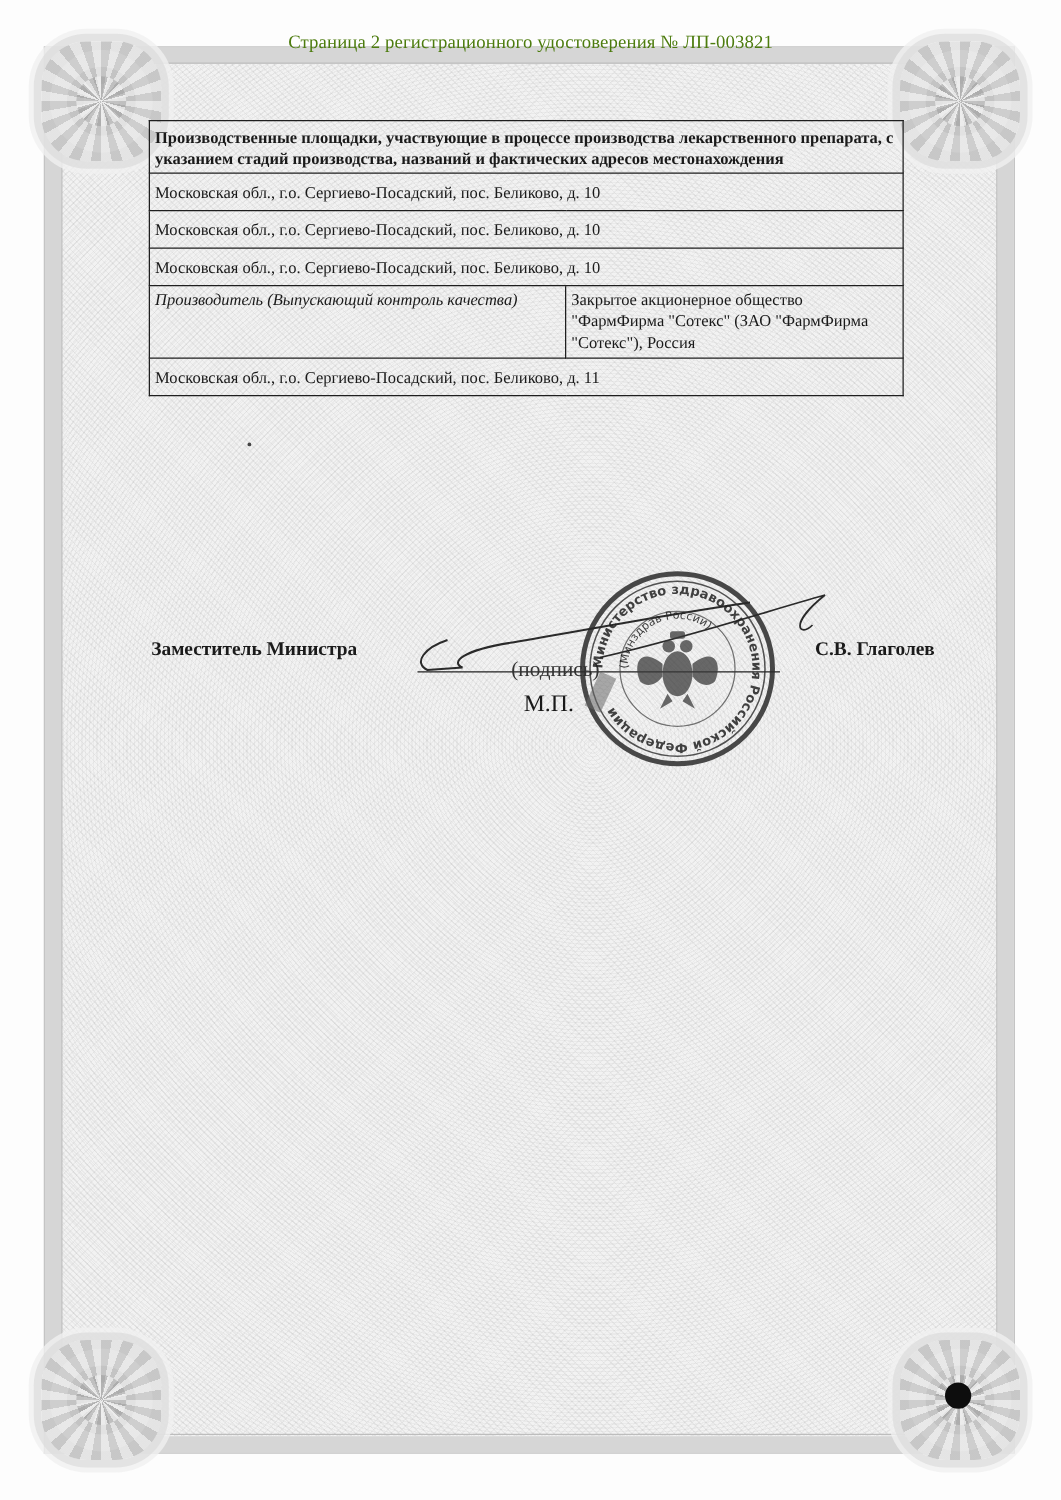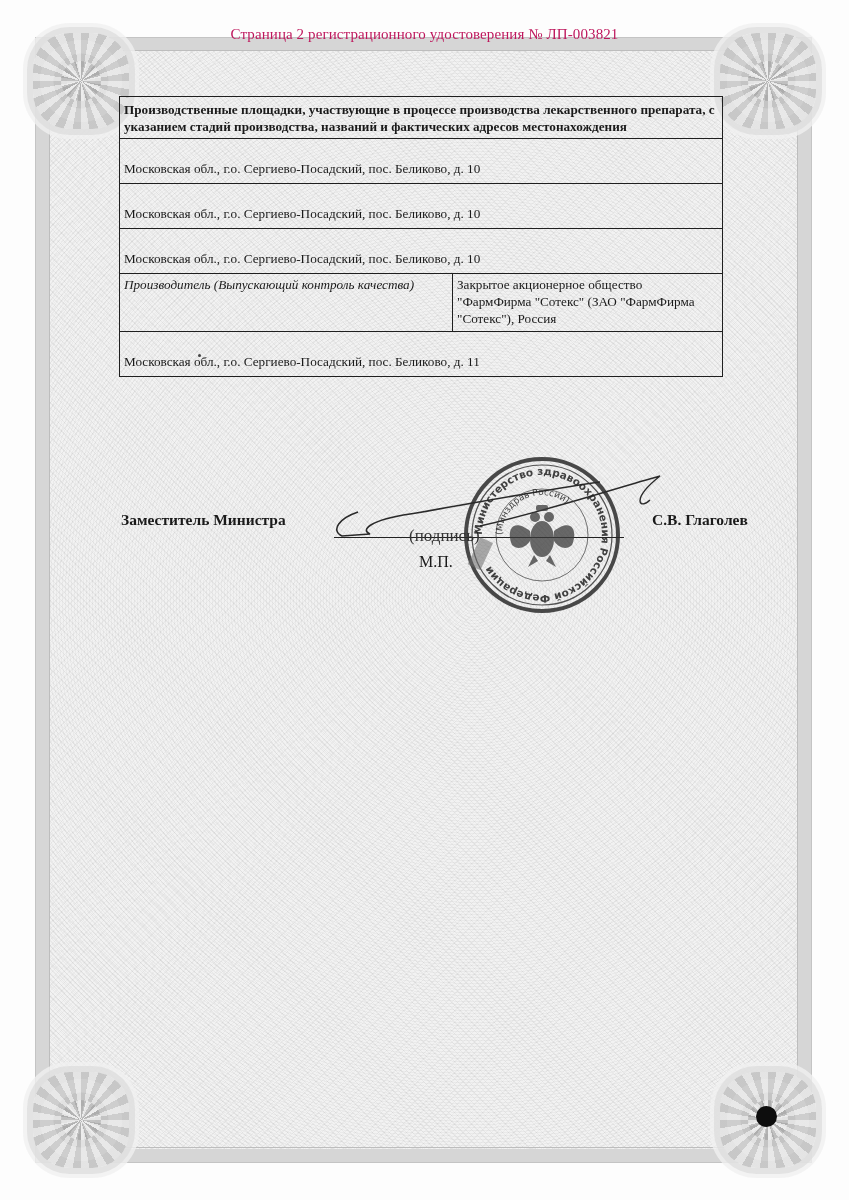--- a/index.html
+++ b/index.html
@@ -36,42 +36,42 @@
     content: ""; position: absolute; left: 28px; top: 28px; width: 40px; height: 40px; border-radius: 50%;
     background: repeating-conic-gradient(rgba(140,140,140,0.4) 0 15deg, rgba(240,240,240,0.7) 15deg 30deg);
   }
   .rosette.tl { left: 33px; top: 33px; }
   .rosette.tr { left: 720px; top: 33px; }
   .rosette.bl { left: 33px; top: 1072px; }
   .rosette.br { left: 720px; top: 1072px; }
 
   .page-header {
     position: absolute; top: 26px; left: 0; width: 849px; text-align: center;
-    font-size: 15px; color: #be185d; letter-spacing: 0.1px;
+    font-size: 15px; color: #4d7c0f; letter-spacing: 0.1px;
   }
 
   table.sites {
     position: absolute; left: 119px; top: 96px; width: 604px;
     border-collapse: collapse; font-size: 13.2px; line-height: 17px; border-radius: 12px;
   }
   table.sites td {
     border: 1.3px solid #1f1f1f; padding: 2px 4px 3px 4px; vertical-align: top;
   }
   table.sites td.title { font-weight: bold; padding-top: 4px; }
   table.sites td.stage { font-style: italic; width: 324px; height: 52px; }
   table.sites td.org { }
-  table.sites td.addr { height: 20px; padding-top: 21px; }
+  table.sites td.addr { height: 20px; padding-top: 6px; }
 
   .sign-row { position: absolute; left: 0; top: 508px; width: 849px; height: 60px; padding-left: 32px; }
   .sign-title {
     position: absolute; left: 121px; top: 3px; font-weight: bold; font-size: 15.5px;
   }
   .sign-line { position: absolute; left: 334px; top: 29px; width: 290px; border-top: 1.5px solid #222; }
   .sign-caption { position: absolute; left: 409px; top: 18px; font-size: 17px; color: #333; }
-  .sign-mp { position: absolute; left: 419px; top: 45px; font-size: 16px; }
+  .sign-mp { position: absolute; left: 419px; top: 45px; font-size: 19px; }
   .sign-name {
     position: absolute; left: 612px; top: 3px; font-weight: bold; font-size: 15.5px; margin-left: 40px;
   }
   .signature { position: absolute; left: 330px; top: 470px; }
   .stamp { position: absolute; left: 450px; top: 455px; }
   .bullet-dot {
     position: absolute; left: 756px; top: 1106px; width: 21px; height: 21px;
     border-radius: 50%; background: #0d0d0d;
   }
   .small-dot { position: absolute; left: 198px; top: 354px; width: 3px; height: 3px; border-radius: 50%; background: #444; }

